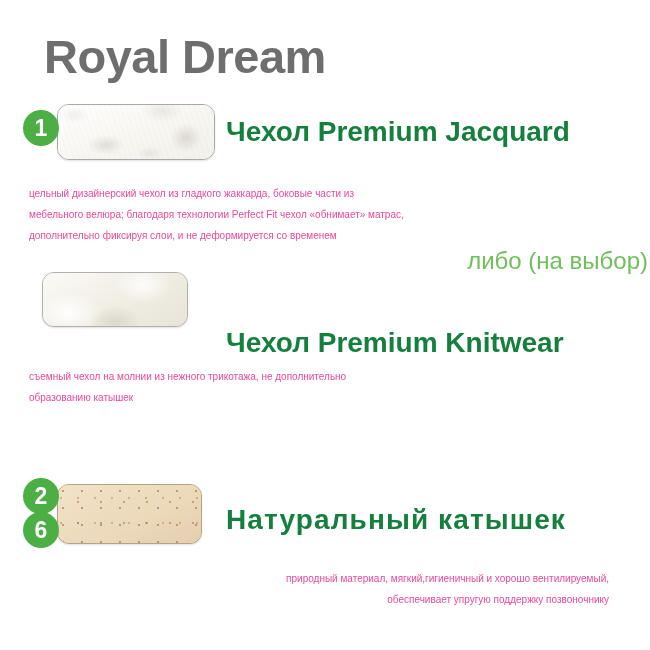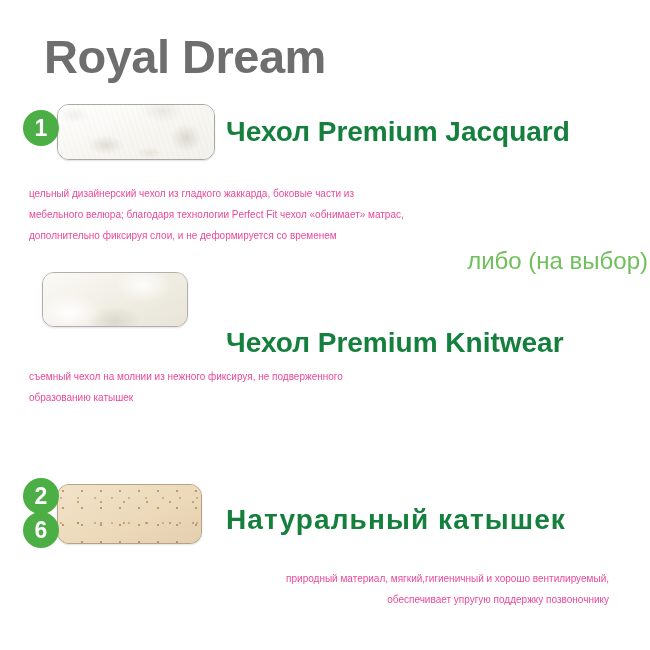--- a/index.html
+++ b/index.html
@@ -182,21 +182,21 @@
 дополнительно фиксируя слои,  и  не деформируется со временем</div>
 
 <div class="choice-note">либо (на выбор)</div>
 
 <div class="swatch swatch-knitwear">
   <div class="tex"></div>
 </div>
 
 <div class="section-heading heading-knitwear">Чехол Premium Knitwear</div>
 
-<div class="body-text desc-knitwear">съемный чехол на молнии  из нежного фиксируя, не подверженного
+<div class="body-text desc-knitwear">съемный чехол на молнии  из нежного трикотажа, не дополнительно
 образованию катышек</div>
 
 <div class="swatch swatch-latex">
   <div class="tex"></div>
 </div>
 
 <div class="badge badge-2">2</div>
 
 <div class="badge badge-6">6</div>
 

